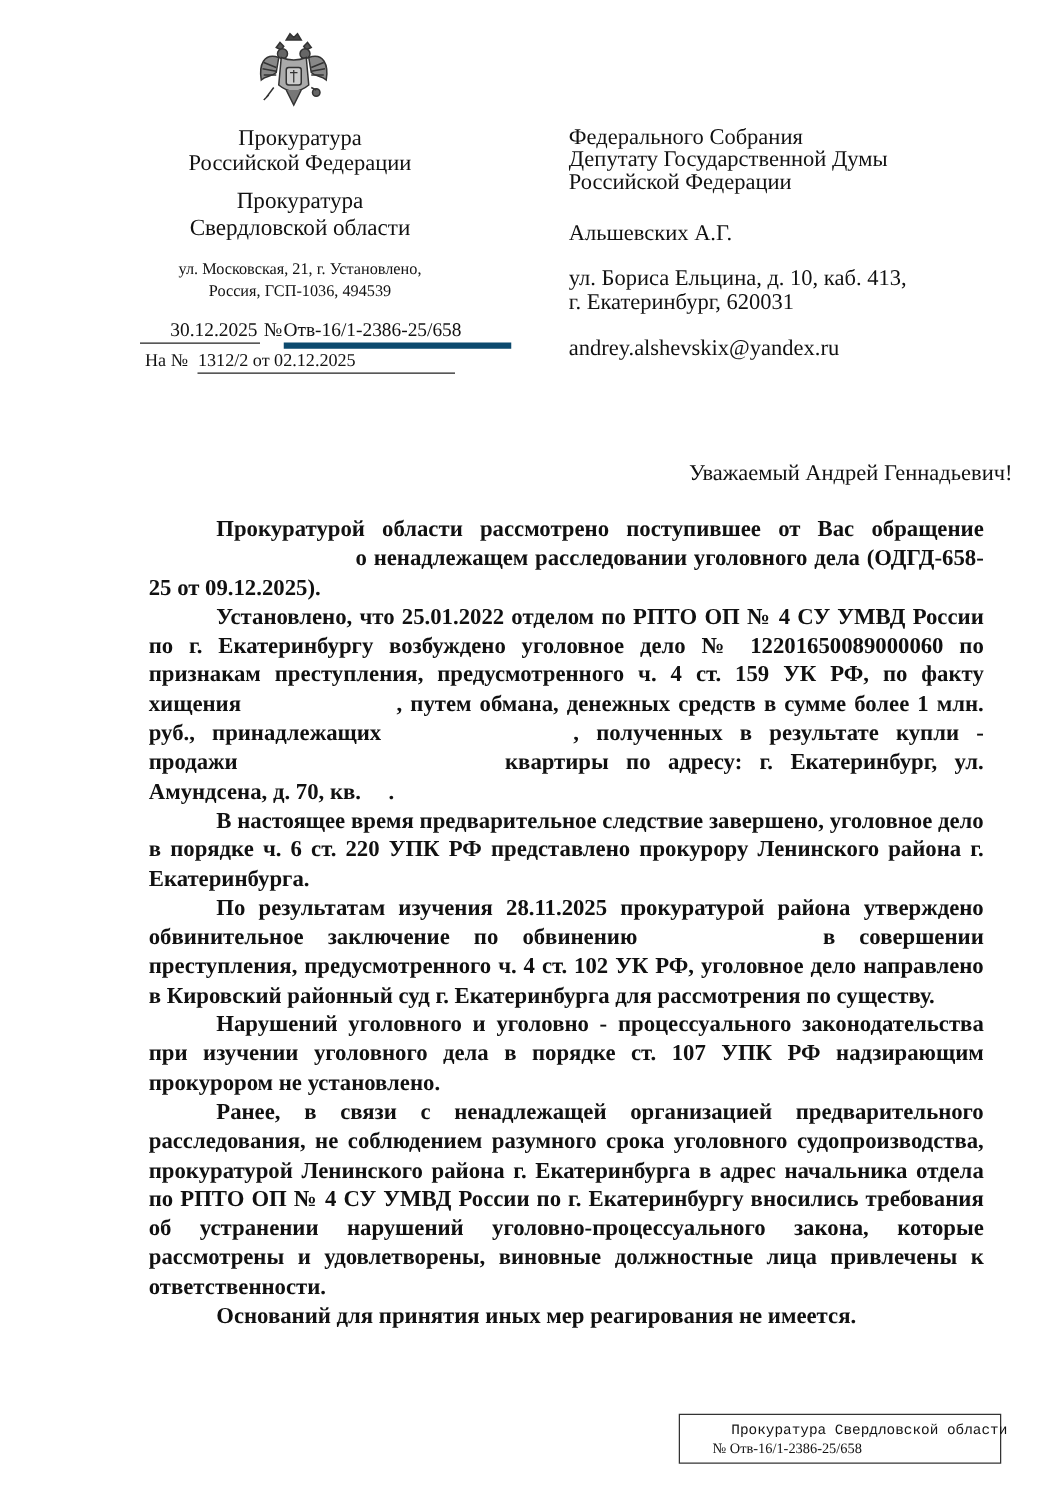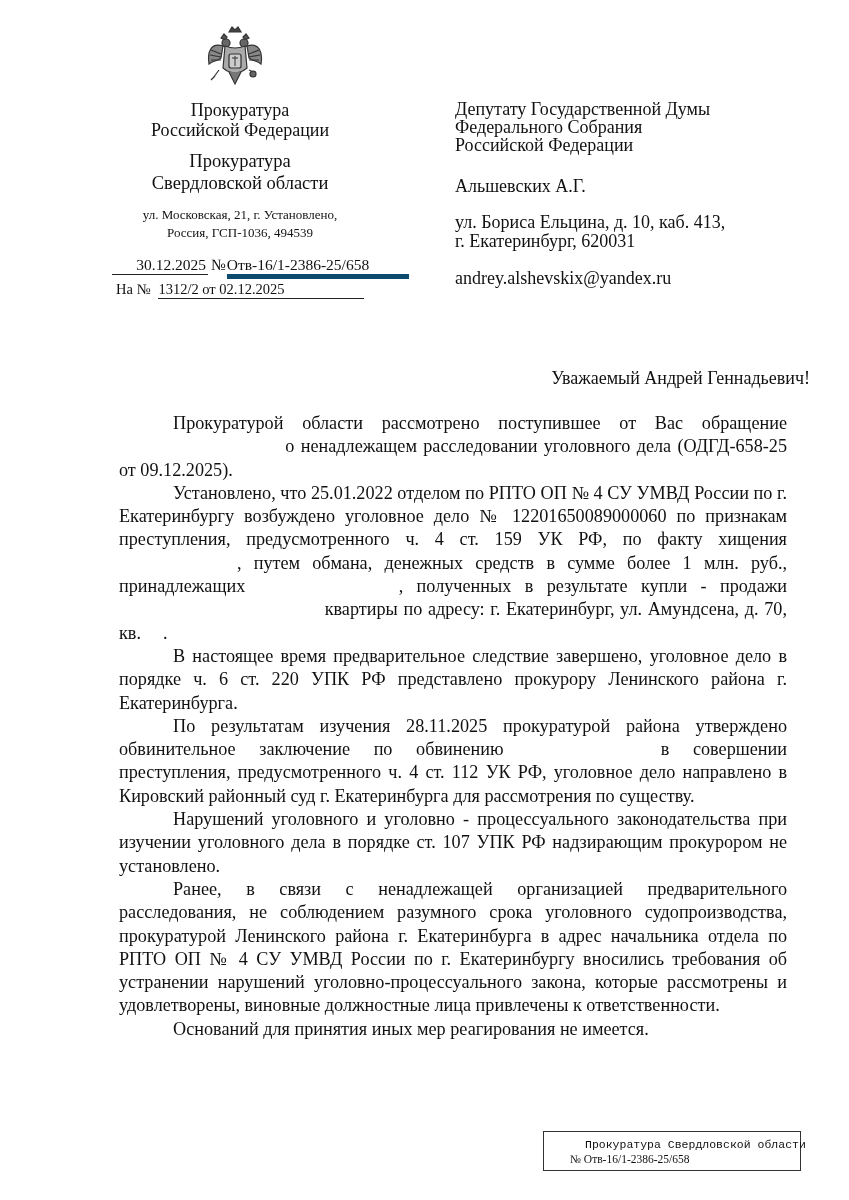--- a/index.html
+++ b/index.html
@@ -84,20 +84,21 @@
     
     .body-text {
       left: 119px; top: 412px; width: 668px;
       font-size: 18.2px;
       line-height: 23.3px;
       text-align: justify;
     }
     .para {
       text-indent: 54px;
       margin: 0;
+      font-weight: bold;
     }
     .gap {
       display: inline-block;
     }
 
     
     .stamp {
       left: 543px; top: 1131px; width: 258px; height: 40px;
       border: 1.5px solid #333;
       box-sizing: border-box;
@@ -156,22 +157,22 @@
 
 <div class="abs reg-row">
   <span class="reg-date">30.12.2025</span><span class="reg-no-sign">№</span><span class="reg-num">Отв-16/1-2386-25/658</span>
 </div>
 
 <div class="abs ref-row">
   <span class="ref-label">На №</span><span class="ref-val">1312/2 от 02.12.2025</span>
 </div>
 
 <div class="abs recipient">
+  <div class="rcp-line">Федерального Собрания</div>
   <div class="rcp-line">Депутату Государственной Думы</div>
-  <div class="rcp-line">Федерального Собрания</div>
   <div class="rcp-line">Российской Федерации</div>
   <div class="rcp-gap"></div>
   <div class="rcp-name">Альшевских А.Г.</div>
   <div style="height:17px"></div>
   <div class="rcp-addr-line">ул. Бориса Ельцина, д. 10, каб. 413,</div>
   <div class="rcp-addr-line">г. Екатеринбург, 620031</div>
   <div style="height:17px"></div>
   <div class="rcp-email">andrey.alshevskix@yandex.ru</div>
 </div>
 
@@ -186,21 +187,21 @@
   <p class="para" style="text-align:justify">
     <span>Установлено, что 25.01.2022 отделом по РПТО ОП № 4 СУ УМВД России по г. Екатеринбургу возбуждено уголовное дело № 12201650089000060 по признакам преступления, предусмотренного ч. 4 ст. 159 УК РФ, по факту хищения</span>
     <span class="gap" style="width:118px"></span><span>, путем обмана, денежных средств в сумме более 1 млн. руб., принадлежащих</span>
     <span class="gap" style="width:140px"></span><span>, полученных в результате купли - продажи</span><span class="gap" style="width:200px"></span>
     <span>квартиры по адресу: г. Екатеринбург, ул. Амундсена, д. 70, кв.</span><span class="gap" style="width:22px"></span><span>.</span>
   </p>
   <p class="para">В настоящее время предварительное следствие завершено, уголовное дело в порядке ч. 6 ст. 220 УПК РФ представлено прокурору Ленинского района г. Екатеринбурга.</p>
   <p class="para">
     <span>По результатам изучения 28.11.2025 прокуратурой района утверждено обвинительное заключение по обвинению</span>
     <span class="gap" style="width:110px"></span>
-    <span>в совершении преступления, предусмотренного ч. 4 ст. 112 УК РФ, уголовное дело направлено в Кировский районный суд г. Екатеринбурга для рассмотрения по существу.</span>
+    <span>в совершении преступления, предусмотренного ч. 4 ст. 102 УК РФ, уголовное дело направлено в Кировский районный суд г. Екатеринбурга для рассмотрения по существу.</span>
   </p>
   <p class="para">Нарушений уголовного и уголовно - процессуального законодательства при изучении уголовного дела в порядке ст. 107 УПК РФ надзирающим прокурором не установлено.</p>
   <p class="para">Ранее, в связи с ненадлежащей организацией предварительного расследования, не соблюдением разумного срока уголовного судопроизводства, прокуратурой Ленинского района г. Екатеринбурга в адрес начальника отдела по РПТО ОП № 4 СУ УМВД России по г. Екатеринбургу вносились требования об устранении нарушений уголовно-процессуального закона, которые рассмотрены и удовлетворены, виновные должностные лица привлечены к ответственности.</p>
   <p class="para">Оснований для принятия иных мер реагирования не имеется.</p>
 </div>
 
 <div class="abs stamp">
   <span class="stamp-line1">Прокуратура Свердловской области</span>
   <span class="stamp-line2">№  Отв-16/1-2386-25/658</span>
 </div>

